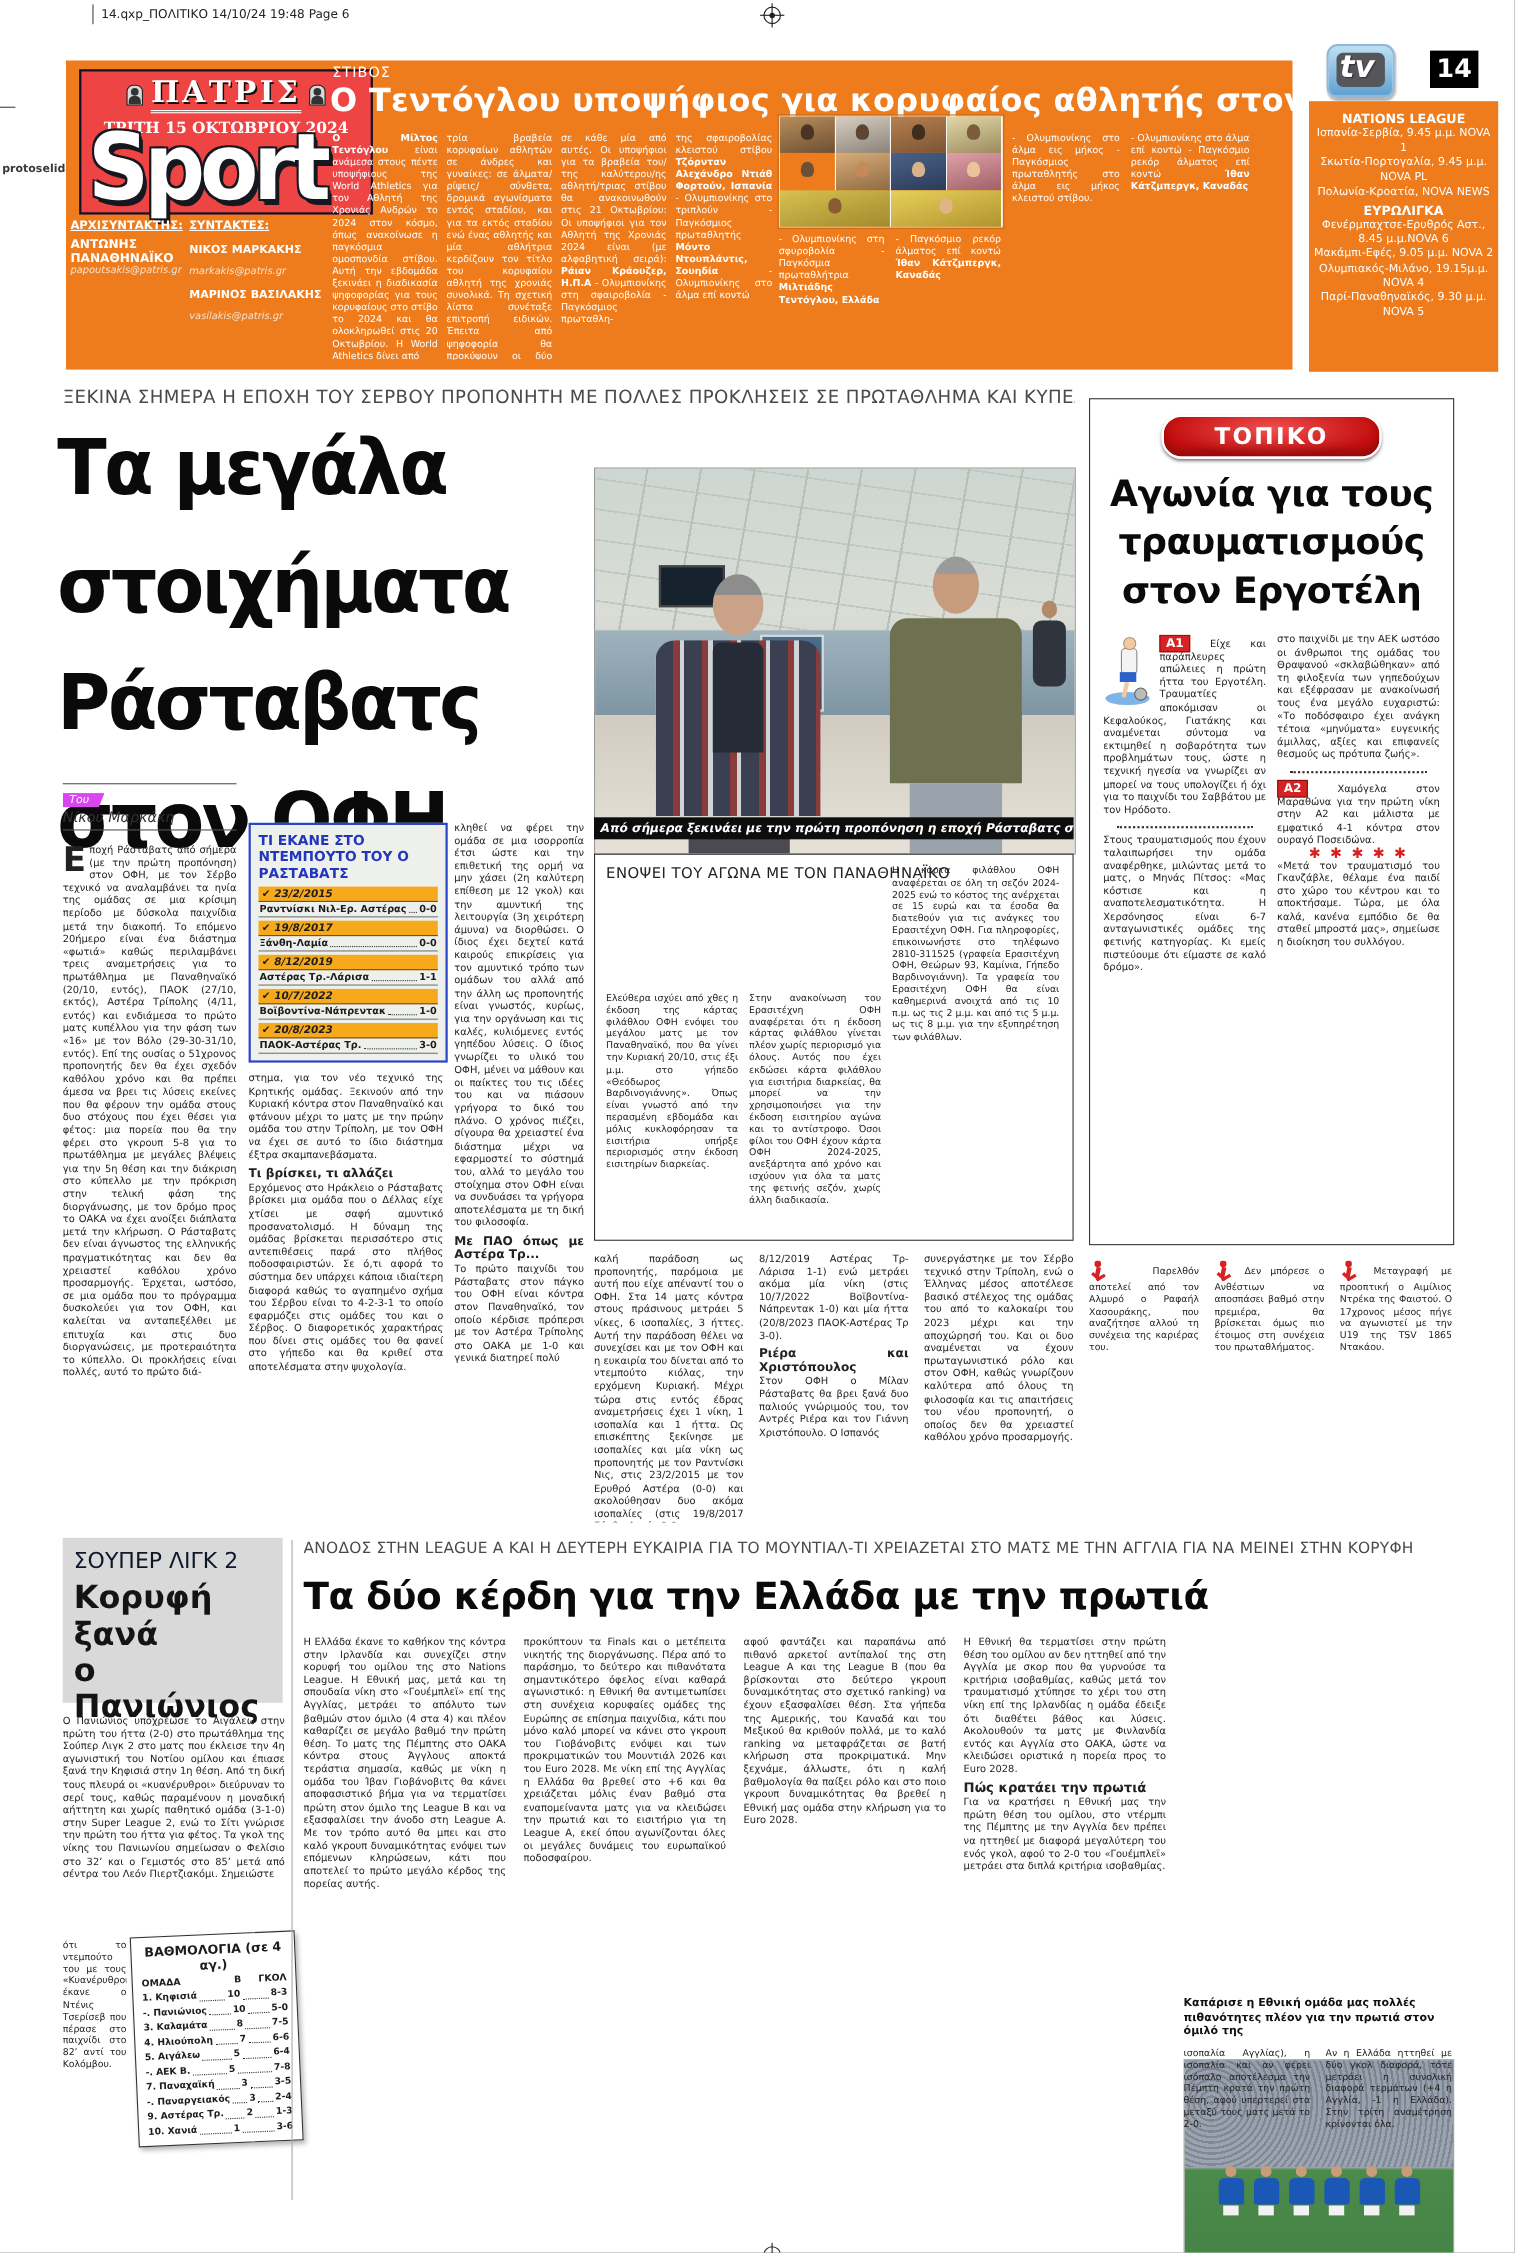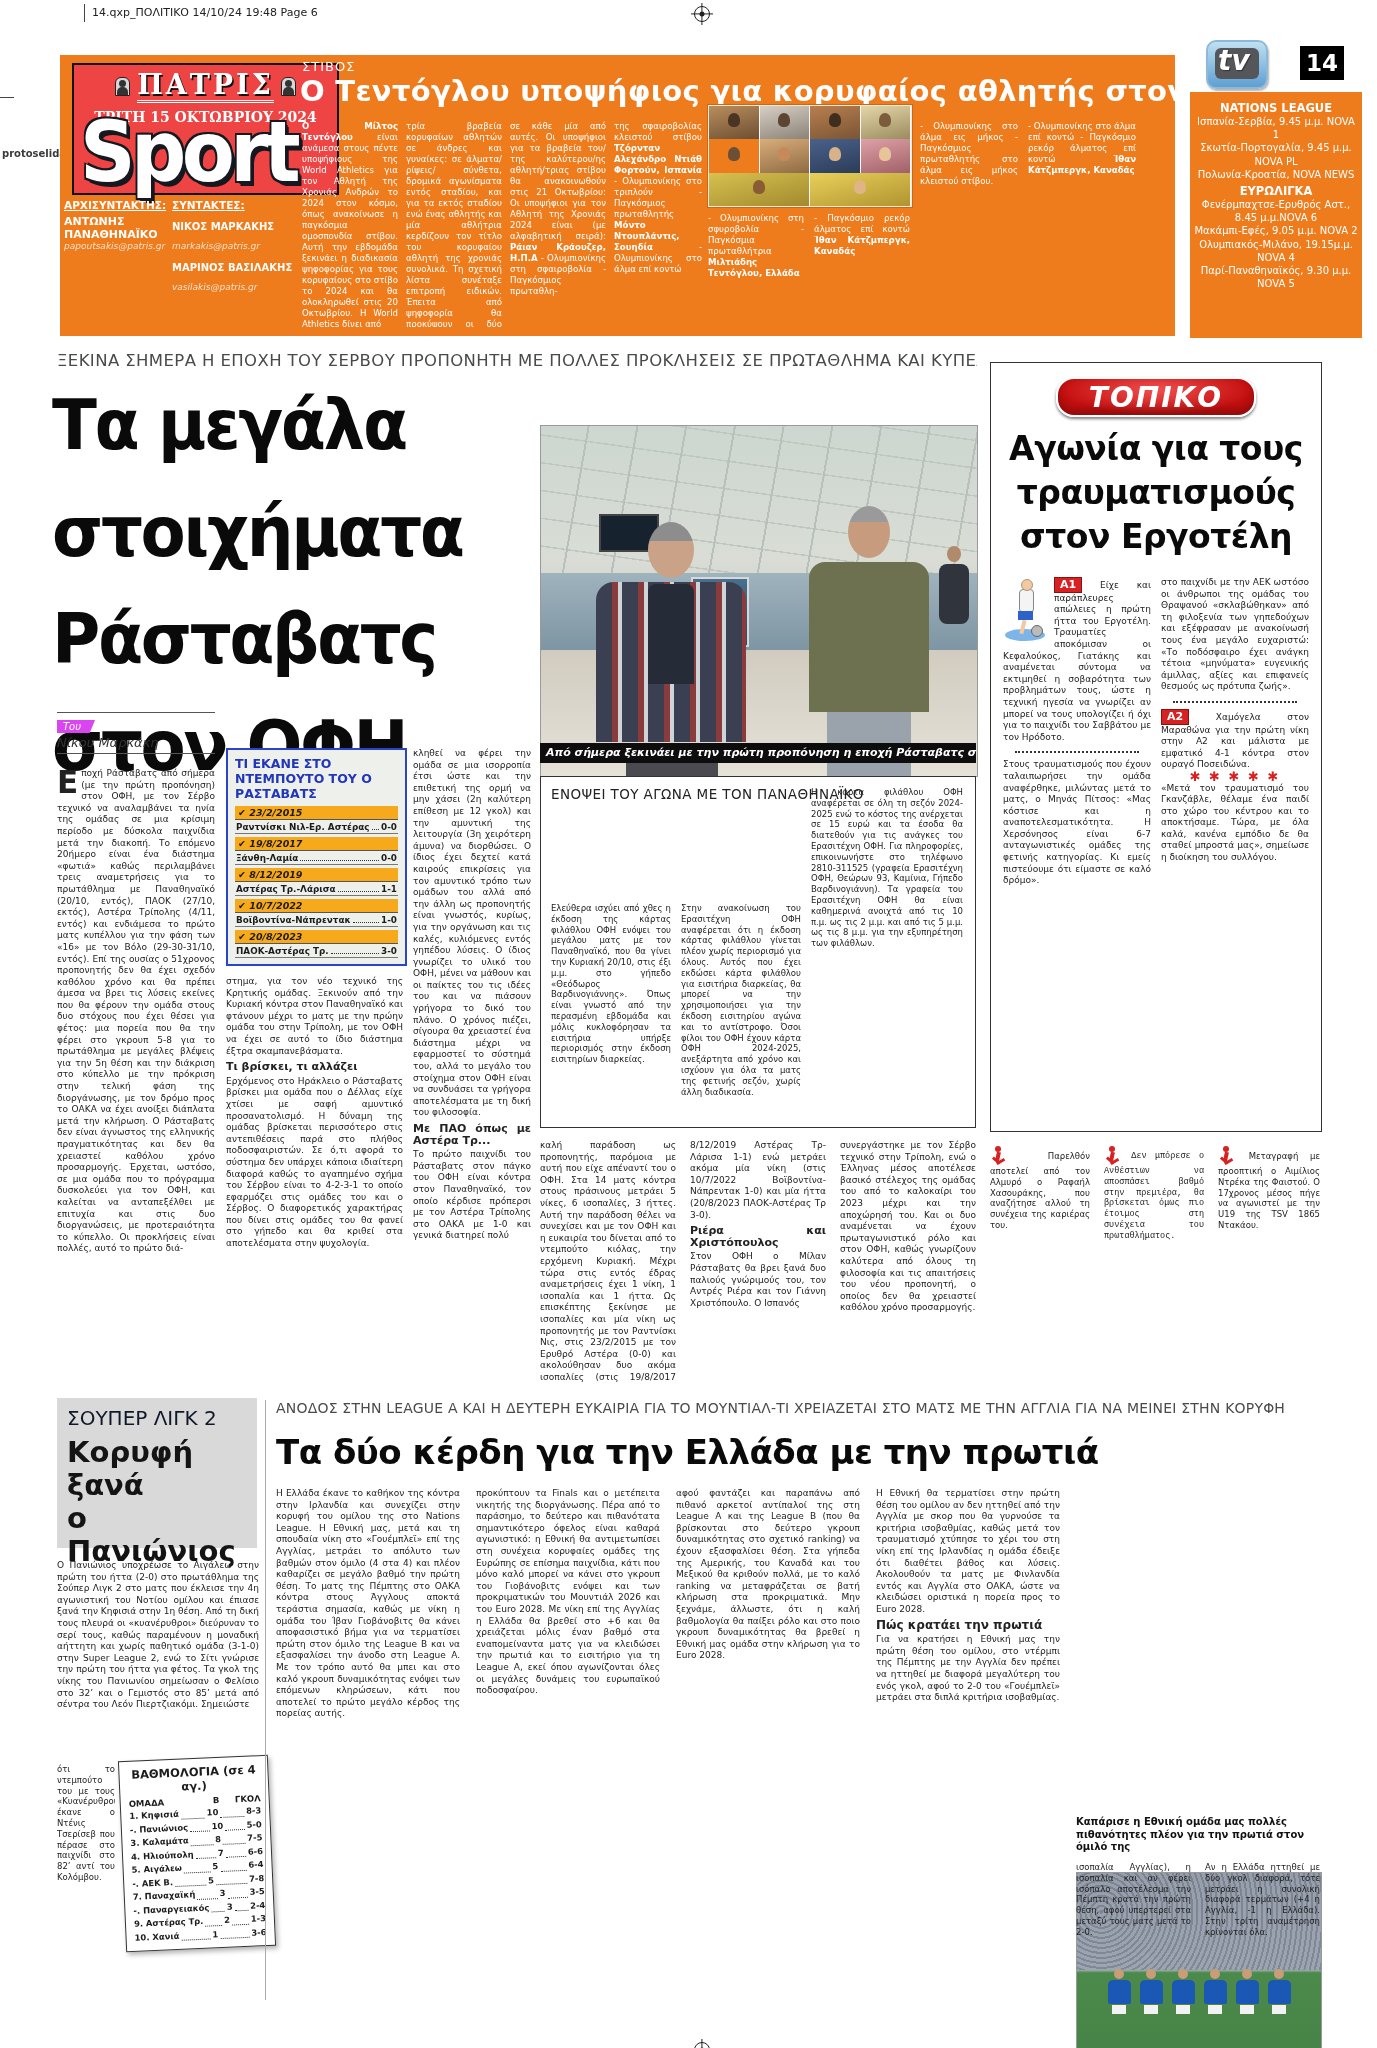--- a/index.html
+++ b/index.html
@@ -57,21 +57,21 @@
   .dots{flex:1;border-bottom:1.3px dotted #333;margin:0 2px 2px;min-width:5px;}
   
   .capBar{background:#0d0d0d;color:#fff;font-weight:bold;font-style:italic;font-size:11px;line-height:20px;padding:0 6px;white-space:nowrap;overflow:hidden;}
   
   #cardBox{border:1.5px solid #333;padding:9px 10px;}
   #cardBox .ck{font-size:13.5px;letter-spacing:.4px;color:#222;margin-bottom:6px;}
   #cardBox .ch{font-weight:bold;font-size:20px;line-height:23px;color:#0a0a0a;margin-bottom:8px;}
   
   #topikoBox{border:1.5px solid #333;}
   .pill{background:radial-gradient(ellipse at 50% 30%,#f05050,#c40e0e 70%);border:2px solid #fff;box-shadow:0 2px 3px rgba(0,0,0,.5), inset 0 -6px 8px rgba(0,0,0,.25);
-        border-radius:18px;color:#fff;font-weight:bold;font-style:italic;font-size:28px;letter-spacing:2px;
+        border-radius:18px;color:#fff;font-weight:bold;font-size:21px;letter-spacing:2px;
         display:flex;align-items:center;justify-content:center;}
   .topHl{font-weight:800;font-size:33px;line-height:44px;text-align:center;color:#0a0a0a;letter-spacing:-.5px;}
   .abadge{display:inline-block;background:#d62222;color:#fff;font-weight:bold;font-size:11px;padding:1px 5px;border:1px solid #8d0f0f;}
   .dotrow{border-bottom:2px dotted #333;height:2px;margin:6px 12px;}
   .stars{color:#d62222;font-weight:bold;font-size:13px;letter-spacing:2px;text-align:center;}
   
   .kicker-fig{position:relative;width:46px;height:64px;float:left;margin:0 5px 2px 0;}
   .kicker-fig .base{position:absolute;bottom:0;left:2px;width:40px;height:12px;background:#7db5e8;border-radius:50%;}
   .kicker-fig .bd{position:absolute;left:16px;top:12px;width:13px;height:22px;background:#f4f4f4;border:1px solid #888;border-radius:4px;}
   .kicker-fig .hd{position:absolute;left:18px;top:2px;width:10px;height:10px;border-radius:50%;background:#f2c9a0;border:1px solid #a97;}
@@ -381,21 +381,21 @@
       <span>Χαμόγελα στον Μαραθώνα για την πρώτη νίκη στην Α2 και μάλιστα με εμφατικό 4-1 κόντρα στον ουραγό Ποσειδώνα.</span>
       <div class="stars">✱ ✱ ✱ ✱ ✱</div>
       <span>«Μετά τον τραυματισμό του Γκανζάβλε, θέλαμε ένα παιδί στο χώρο του κέντρου και το αποκτήσαμε. Τώρα, με όλα καλά, κανένα εμπόδιο δε θα σταθεί μπροστά μας», σημείωσε η διοίκηση του συλλόγου.</span>
     </div>
   </div>
 
   <div class="abs stx" style="left:990px;top:1146px;width:100px;height:240px;">
     <span class="runner"><span class="h"></span><span class="b"></span><span class="l1"></span><span class="l2"></span></span>
     <span>Παρελθόν αποτελεί από τον Αλμυρό ο Ραφαήλ Χασουράκης, που αναζήτησε αλλού τη συνέχεια της καριέρας του.</span>
   </div>
-  <div class="abs stx" style="left:1104px;top:1146px;width:100px;height:240px;font-family:Liberation Mono, monospace;">
+  <div class="abs stx" style="left:1104px;top:1146px;width:100px;height:240px;">
     <span class="runner"><span class="h"></span><span class="b"></span><span class="l1"></span><span class="l2"></span></span>
     <span>Δεν μπόρεσε ο Ανθέστιων να αποσπάσει βαθμό στην πρεμιέρα, θα βρίσκεται όμως πιο έτοιμος στη συνέχεια του πρωταθλήματος.</span>
   </div>
   <div class="abs stx" style="left:1218px;top:1146px;width:102px;height:240px;">
     <span class="runner"><span class="h"></span><span class="b"></span><span class="l1"></span><span class="l2"></span></span>
     <span>Μεταγραφή με προοπτική ο Αιμίλιος Ντρέκα της Φαιστού. Ο 17χρονος μέσος πήγε να αγωνιστεί με την U19 της TSV 1865 Ντακάου.</span>
   </div>
 
   <div id="souperBand" class="abs" style="left:57px;top:1398px;width:200px;height:150px;box-sizing:border-box;">
     <div class="sk">ΣΟΥΠΕΡ ΛΙΓΚ 2</div>

